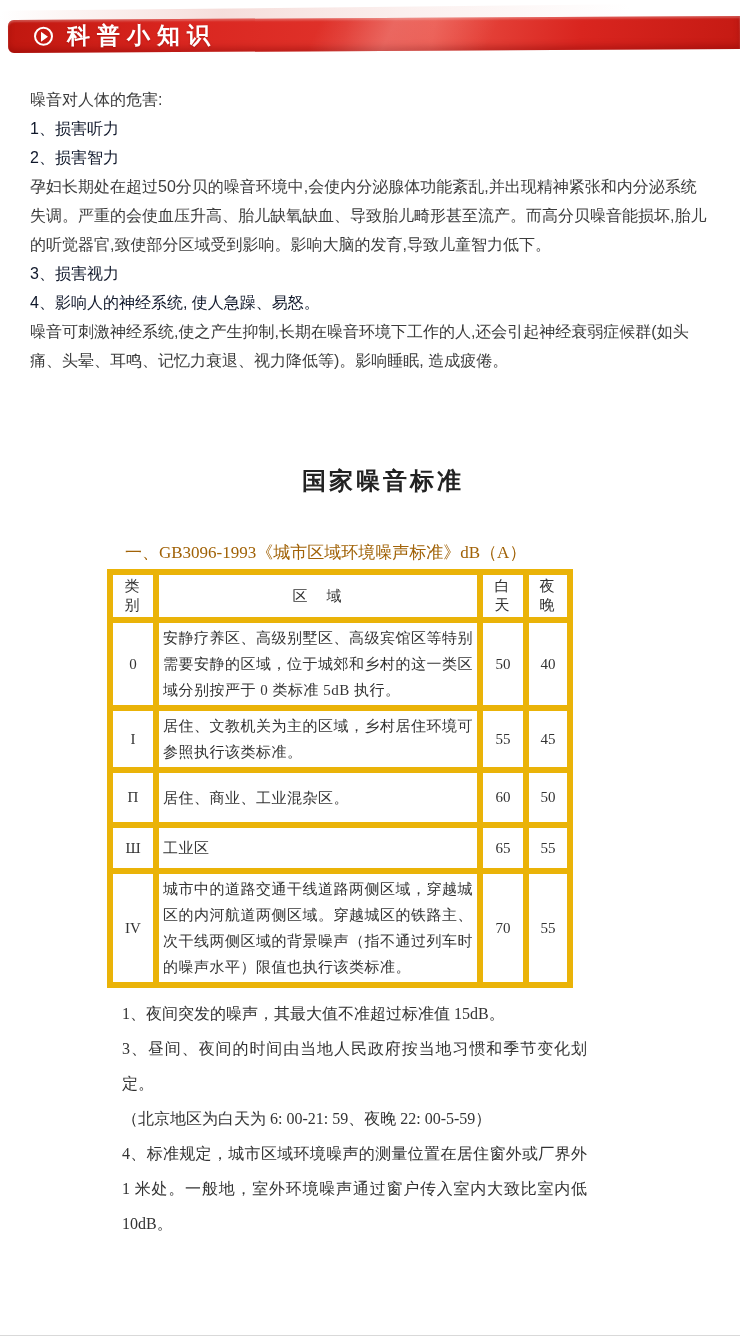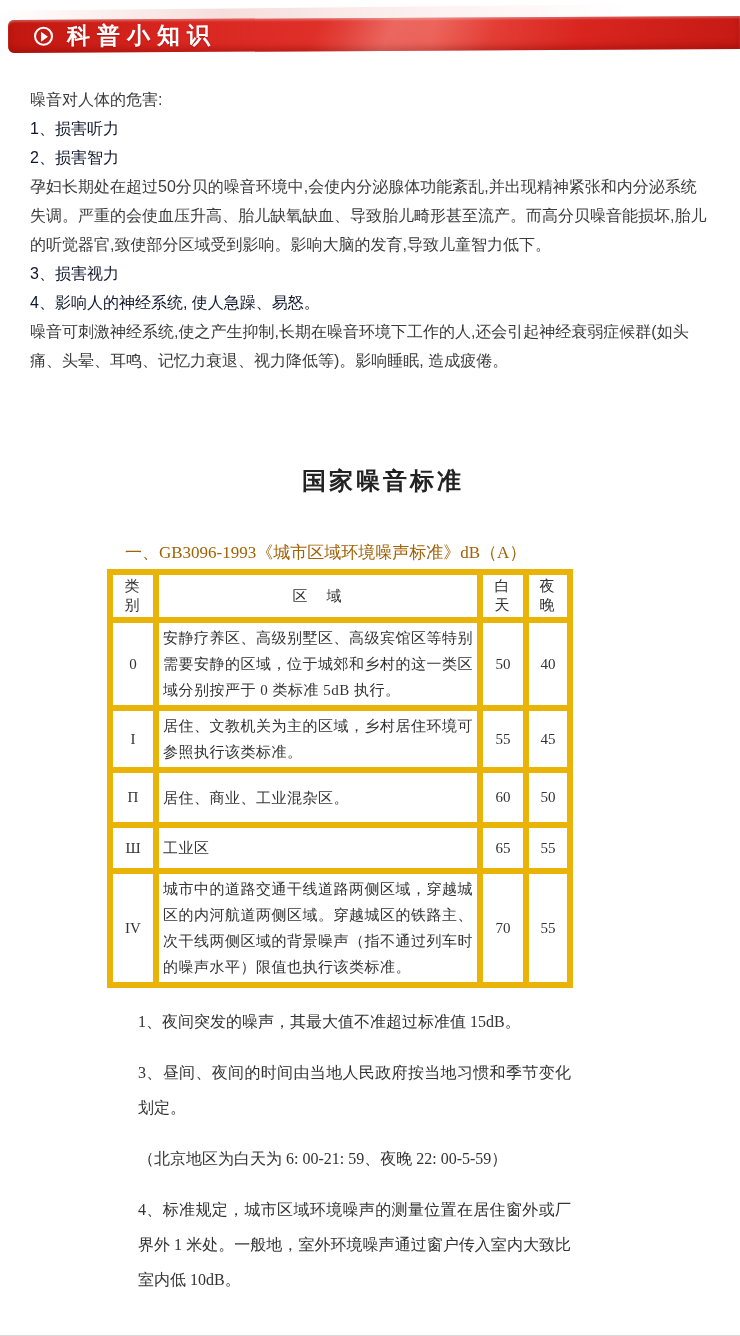--- a/index.html
+++ b/index.html
@@ -94,21 +94,21 @@
   tr.r2{height:55px;}
   tr.r3{height:46px;}
   tr.r4{height:104px;}
   
   .notes{
     margin:8px 0 0 122px;width:465px;
     font-family:"Liberation Serif", serif;
     font-size:16px;color:#333;line-height:35px;
     text-align:justify;
   }
-  .notes p{margin:16px;}
+  .notes p{margin:0;}
 </style>
 </head>
 <body>
 
 <div class="header-wrap">
   <div class="header-wisp"></div>
   <div class="banner">
     <span class="play-badge">
       <span class="play-tri"></span>
     </span>

